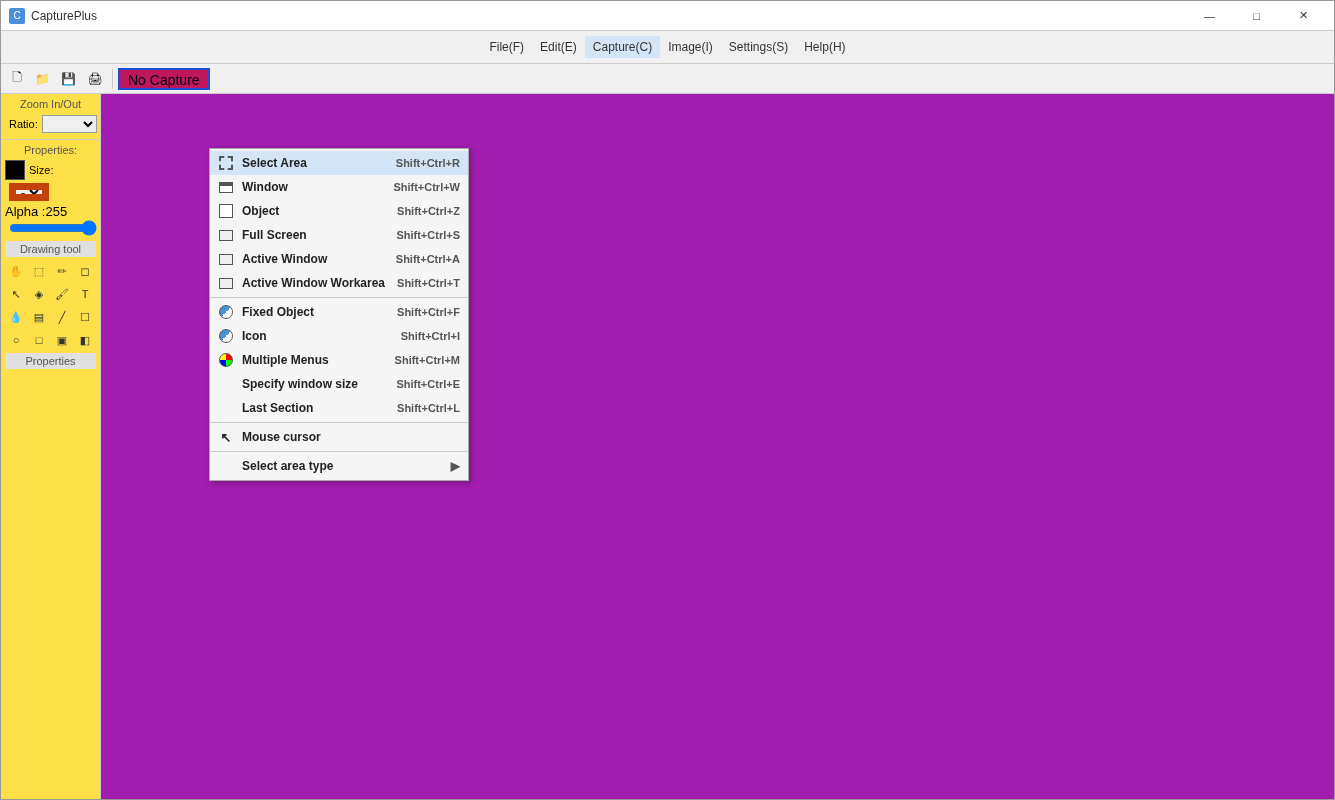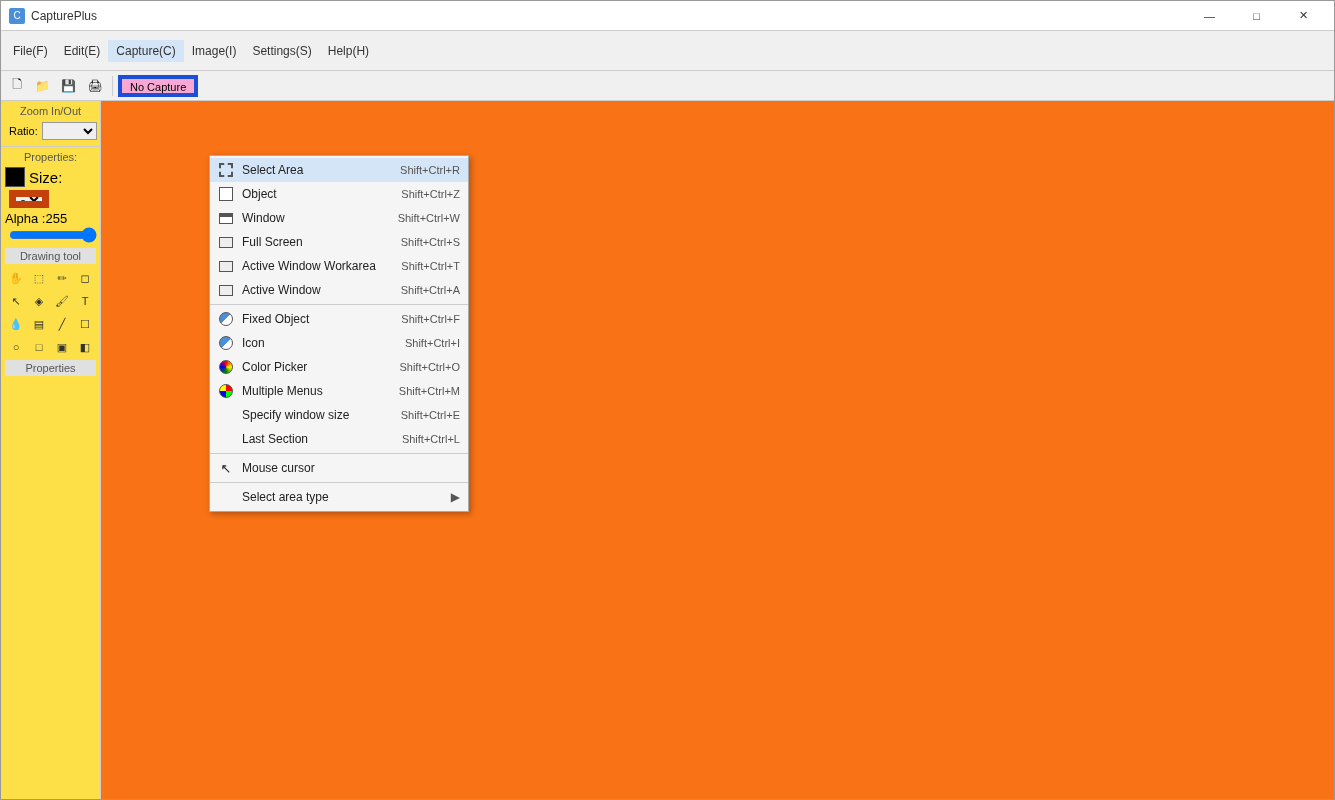--- a/index.html
+++ b/index.html
@@ -65,26 +65,27 @@
       cursor: pointer;
       font-size: 11px;
       color: #333;
       display: flex;
       align-items: center;
       justify-content: center;
     }
 
     
     .menu-bar {
-      height: 40px;
+      height: 33px;
       background: #f0f0f0;
       display: flex;
       align-items: center;
       border-bottom: 1px solid #ccc;
-      padding: 0 4px;
+      padding: 0 16px;
+      justify-content: center;
     }
     .menu-item {
       padding: 2px 8px;
       cursor: pointer;
       font-size: 12px;
       color: #333;
       height: 22px;
       display: flex;
       align-items: center;
     }
@@ -112,23 +113,23 @@
       font-size: 12px;
     }
     .toolbar-separator {
       width: 1px;
       height: 20px;
       background: #ccc;
       margin: 0 3px;
     }
     .no-capture-btn {
       padding: 2px 8px;
-      font-size: 11px;
-      border: 4px solid #1d4ed8;
-      background: #f9a8d4;
+      font-size: 14px;
+      border: 2px solid #1d4ed8;
+      background: #be185d;
       cursor: pointer;
       height: 22px;
     }
 
     
     .main-layout {
       display: flex;
       flex: 1;
       overflow: hidden;
     }
@@ -184,21 +185,21 @@
       align-items: center;
       gap: 4px;
       margin-bottom: 3px;
     }
     .color-swatch {
       width: 20px;
       height: 20px;
       background: #000;
       border: 1px solid #555;
     }
-    .size-label { font-size: 15px; }
+    .size-label { font-size: 11px; }
     .size-select {
       width: 40px;
       height: 18px;
       font-size: 11px;
       border: 7px solid #c2410c;
     }
 
     .alpha-row {
       display: flex;
       align-items: center;
@@ -243,22 +244,23 @@
       font-size: 11px;
       color: #555;
       text-align: center;
       background: #e0e0e0;
       padding: 2px;
     }
 
     
     .canvas-area {
       flex: 1;
-      background: #f97316;
+      background: #a21caf;
       position: relative;
+      font-weight: bold;
     }
 
     
     .dropdown-menu {
       position: absolute;
       top: 54px;
       left: 108px;
       background: #f5f5f5;
       border: 1px solid #aaa;
       box-shadow: 2px 2px 6px rgba(0,0,0,0.3);
@@ -469,83 +471,76 @@
         <div class="dropdown-item active-item">
           <span class="item-icon">
             <span style="display:inline-block;width:14px;height:14px;border:2px dashed #555;"></span>
           </span>
           <span class="item-label">Select Area</span>
           <span class="item-shortcut">Shift+Ctrl+R</span>
         </div>
 
         <div class="dropdown-item">
           <span class="item-icon">
+            <span class="icon-window"></span>
+          </span>
+          <span class="item-label">Window</span>
+          <span class="item-shortcut">Shift+Ctrl+W</span>
+        </div>
+
+        <div class="dropdown-item">
+          <span class="item-icon">
             <span class="icon-object"></span>
           </span>
           <span class="item-label">Object</span>
           <span class="item-shortcut">Shift+Ctrl+Z</span>
         </div>
 
         <div class="dropdown-item">
           <span class="item-icon">
-            <span class="icon-window"></span>
-          </span>
-          <span class="item-label">Window</span>
-          <span class="item-shortcut">Shift+Ctrl+W</span>
-        </div>
-
-        <div class="dropdown-item">
-          <span class="item-icon">
             <span class="icon-screen"></span>
           </span>
           <span class="item-label">Full Screen</span>
           <span class="item-shortcut">Shift+Ctrl+S</span>
         </div>
 
         <div class="dropdown-item">
           <span class="item-icon">
             <span class="icon-screen"></span>
           </span>
+          <span class="item-label">Active Window</span>
+          <span class="item-shortcut">Shift+Ctrl+A</span>
+        </div>
+
+        <div class="dropdown-item">
+          <span class="item-icon">
+            <span class="icon-screen"></span>
+          </span>
           <span class="item-label">Active Window Workarea</span>
           <span class="item-shortcut">Shift+Ctrl+T</span>
         </div>
 
-        <div class="dropdown-item">
-          <span class="item-icon">
-            <span class="icon-screen"></span>
-          </span>
-          <span class="item-label">Active Window</span>
-          <span class="item-shortcut">Shift+Ctrl+A</span>
-        </div>
-
         <div class="dropdown-separator"></div>
 
         <div class="dropdown-item">
           <span class="item-icon">
             <span class="icon-fixed"></span>
           </span>
           <span class="item-label">Fixed Object</span>
           <span class="item-shortcut">Shift+Ctrl+F</span>
         </div>
 
         <div class="dropdown-item">
           <span class="item-icon">
             <span class="icon-fixed"></span>
           </span>
           <span class="item-label">Icon</span>
           <span class="item-shortcut">Shift+Ctrl+I</span>
         </div>
 
-        <div class="dropdown-item">
-          <span class="item-icon">
-            <span class="icon-color-picker"></span>
-          </span>
-          <span class="item-label">Color Picker</span>
-          <span class="item-shortcut">Shift+Ctrl+O</span>
-        </div>
 
         <div class="dropdown-item">
           <span class="item-icon">
             <span class="icon-menus"></span>
           </span>
           <span class="item-label">Multiple Menus</span>
           <span class="item-shortcut">Shift+Ctrl+M</span>
         </div>
 
         <div class="dropdown-item">

